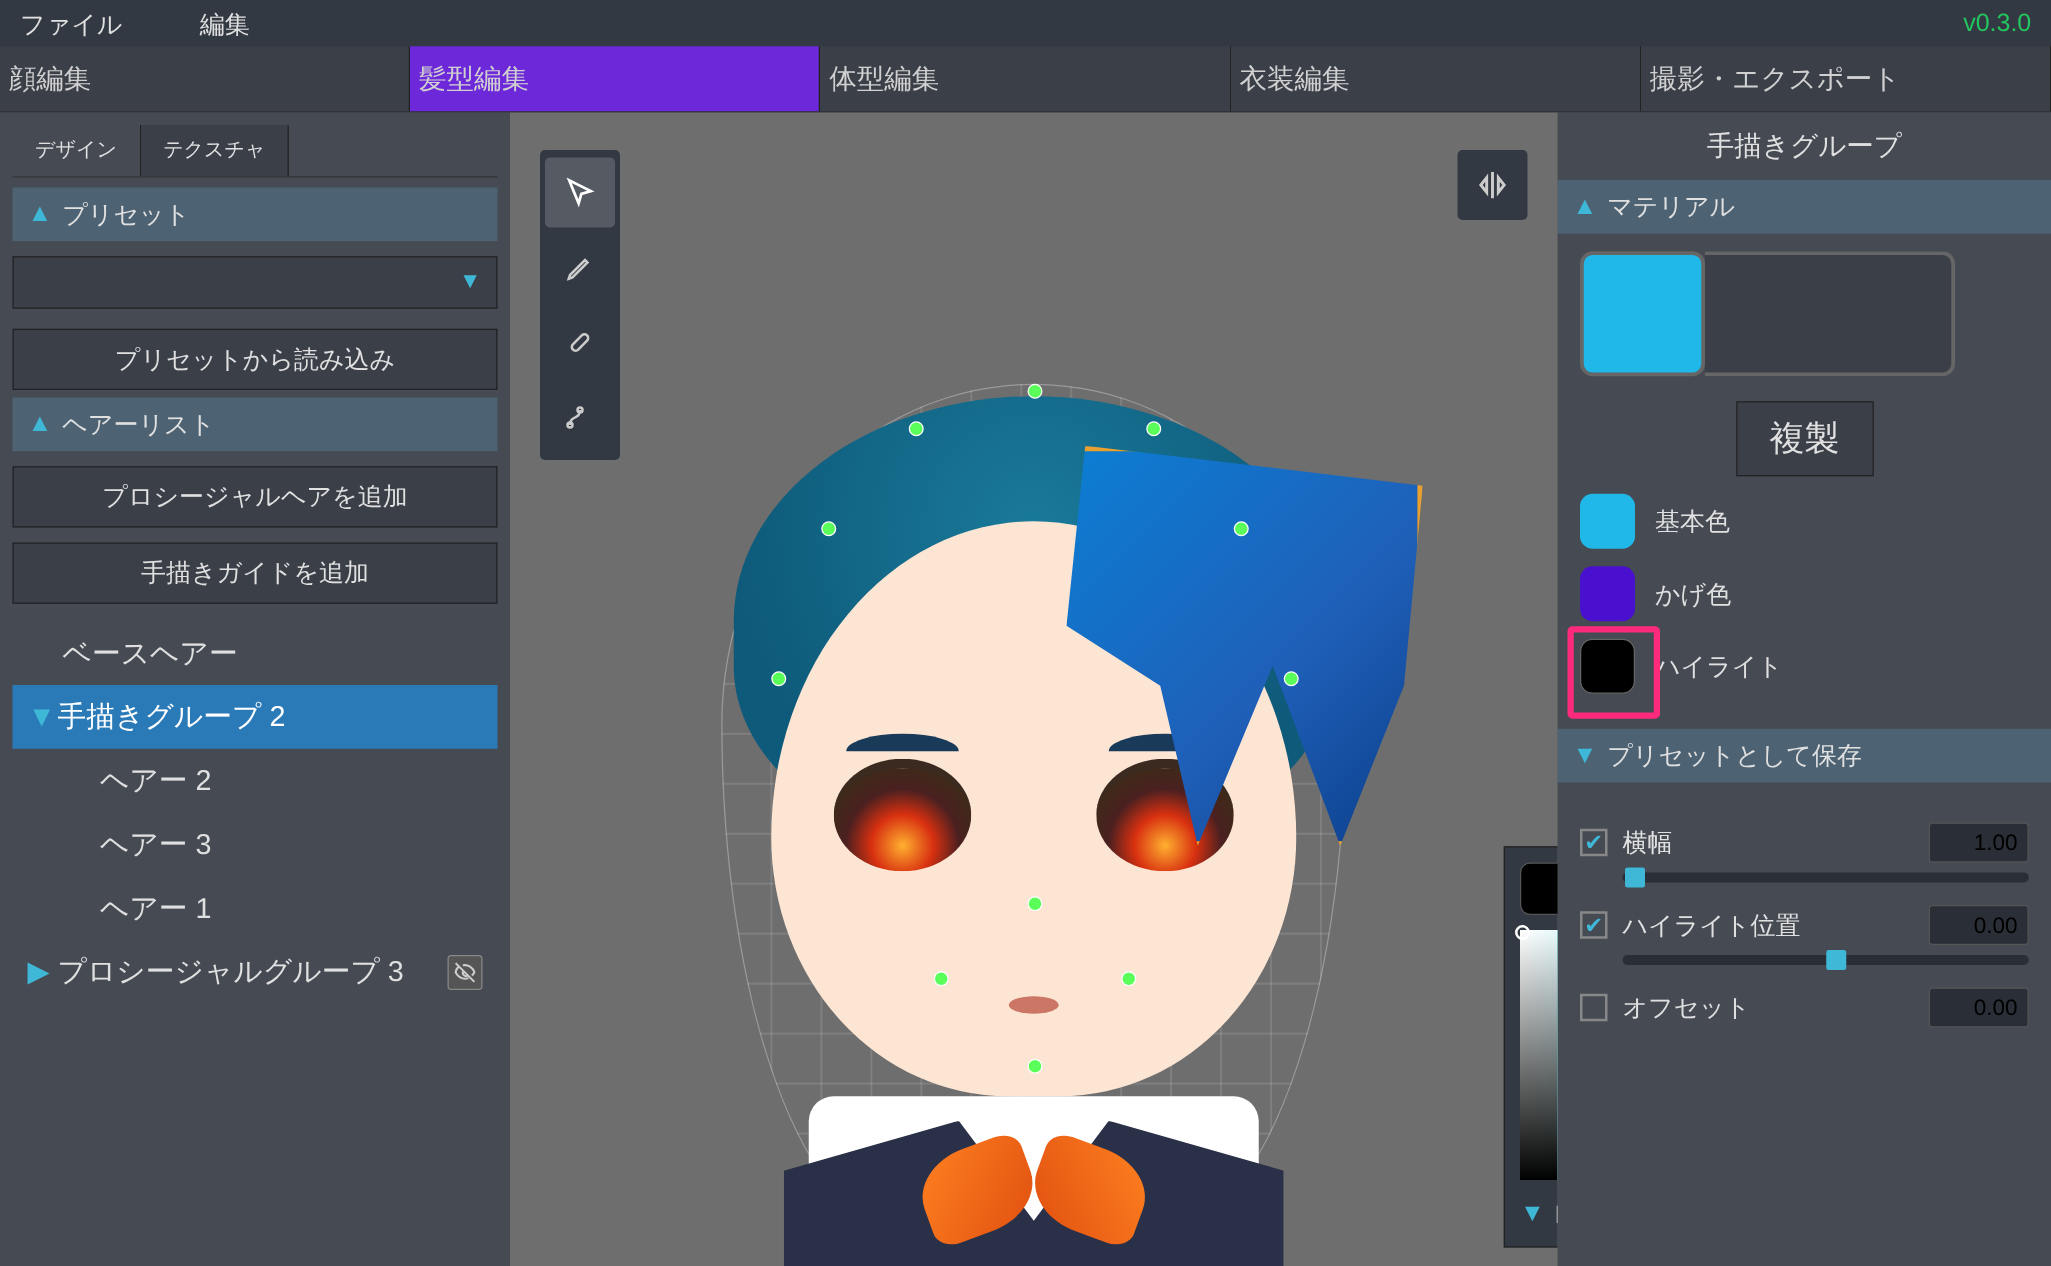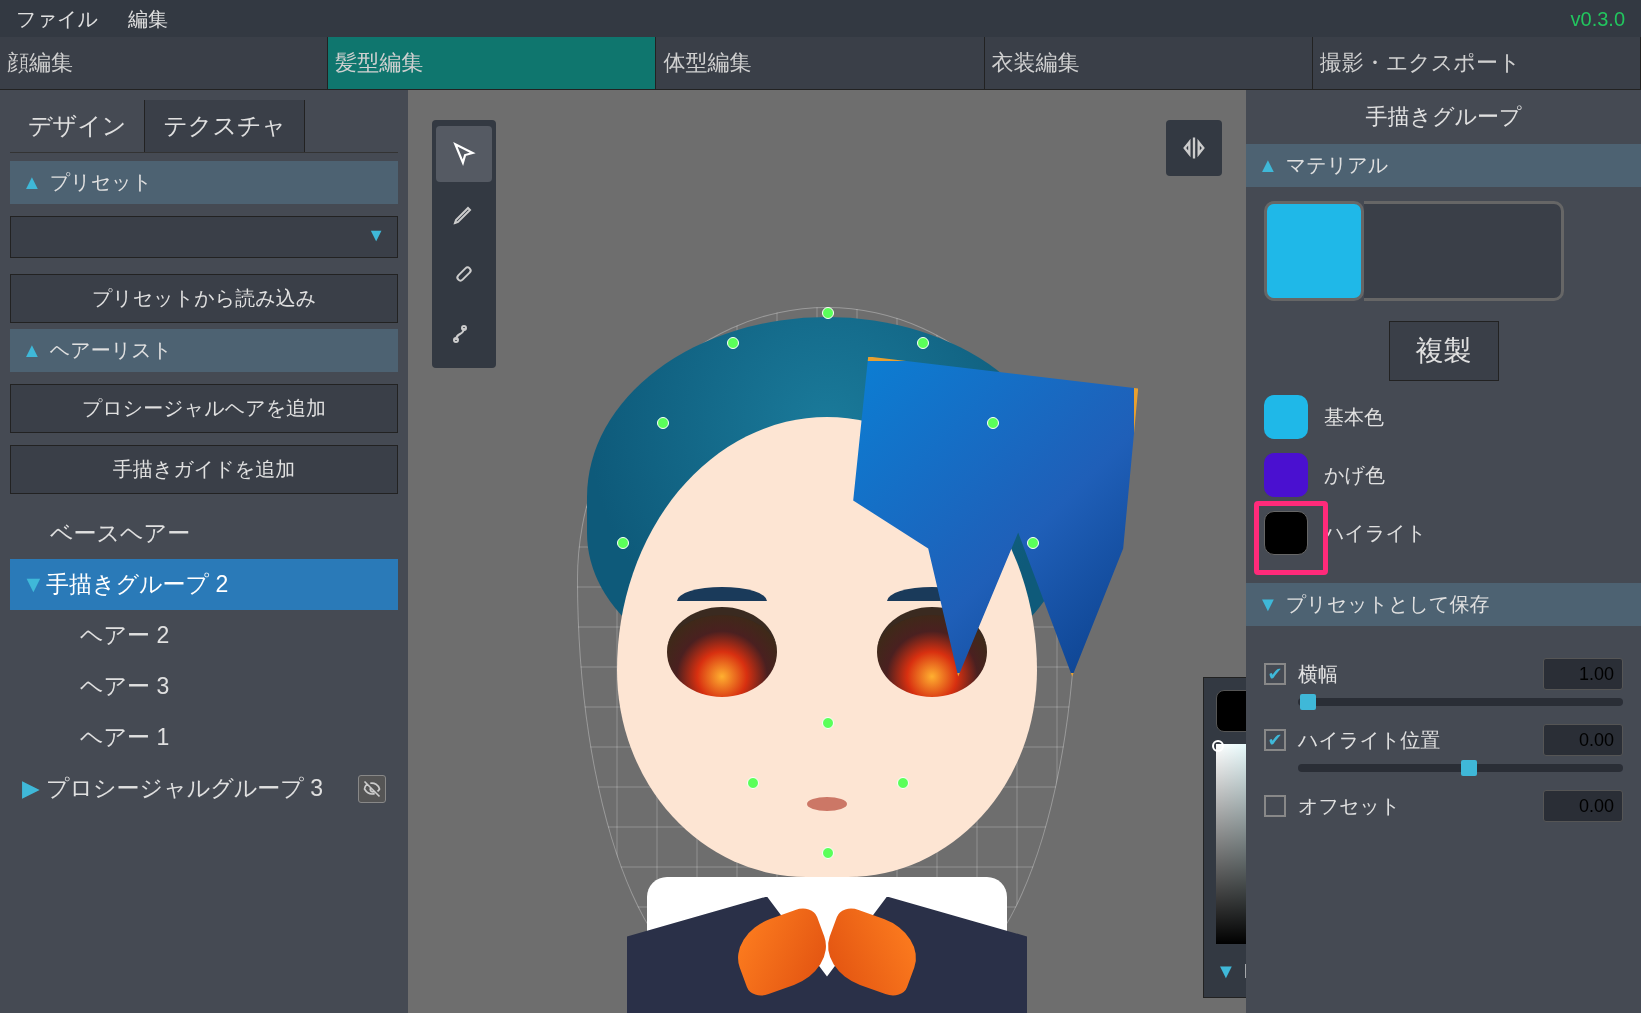--- a/index.html
+++ b/index.html
@@ -1,31 +1,31 @@
 <!DOCTYPE html>
 <html><head>
 <meta charset="utf-8">
 <style>
   * { box-sizing: border-box; margin: 0; padding: 0; font-family: sans-serif; user-select: none; }
   html, body { width: 1641px; height: 1013px; background: #555; color: #e0e0e0; overflow: hidden; }
   
-  .menubar { height: 38px; background: #333942; display: flex; align-items: center; padding: 0 16px; font-size: 20px; }
+  .menubar { height: 38px; background: #333942; display: flex; align-items: center; padding: 0 16px; font-size: 20px; gap: 32px; }
   .menubar .menu-item { margin-right: 30px; cursor: pointer; }
   .menubar .version { margin-left: auto; color: #22c55e; }
   
   .main-tabs { height: 52px; background: #555a63; display: flex; align-items: flex-end; border-bottom: 1px solid #222; }
   .main-tab { flex: 1; height: 52px; background: #3a3f48; border-right: 1px solid #222; display: flex; align-items: center; padding: 0 7px; font-size: 22px; cursor: pointer; color: #d0d0d0; }
-  .main-tab.active { background: #0f766e; }
+  .main-tab.active { background: #6d28d9; }
   
   .workspace { display: flex; height: calc(100% - 90px); }
   
   
   .left-panel { width: 408px; background: #454a53; padding: 10px; display: flex; flex-direction: column; }
   .sub-tabs { display: flex; border-bottom: 1px solid #333; margin-bottom: 8px; }
-  .sub-tab { padding: 10px 18px; font-size: 24px; background: #3a3f48; border-right: 1px solid #222; cursor: pointer; }
+  .sub-tab { padding: 10px 18px; font-size: 16px; background: #3a3f48; border-right: 1px solid #222; cursor: pointer; }
   .sub-tab.active { background: #454a53; }
   
   .accordion-header { background: #4d6272; padding: 8px 12px; font-size: 20px; cursor: pointer; margin-bottom: 6px; display:flex; align-items:center; }
   .accordion-header .tri { margin-right: 8px; color: #3fb8d8; }
   .panel-button { background: #3a3f48; border: 1px solid #222; color: #e0e0e0; width: 100%; padding: 10px; font-size: 20px; margin: 6px 0; cursor: pointer; text-align: center; }
   .dropdown-empty { background: #3a3f48; border: 1px solid #222; height: 42px; margin: 6px 0 10px 0; position: relative; }
   .dropdown-empty::after { content: "▼"; color: #3fb8d8; position: absolute; right: 12px; top: 8px; font-size: 18px; }
   
   .tree { margin-top: 8px; }
   .tree-row { display: flex; align-items: center; padding: 10px 12px; font-size: 23px; cursor: pointer; }

